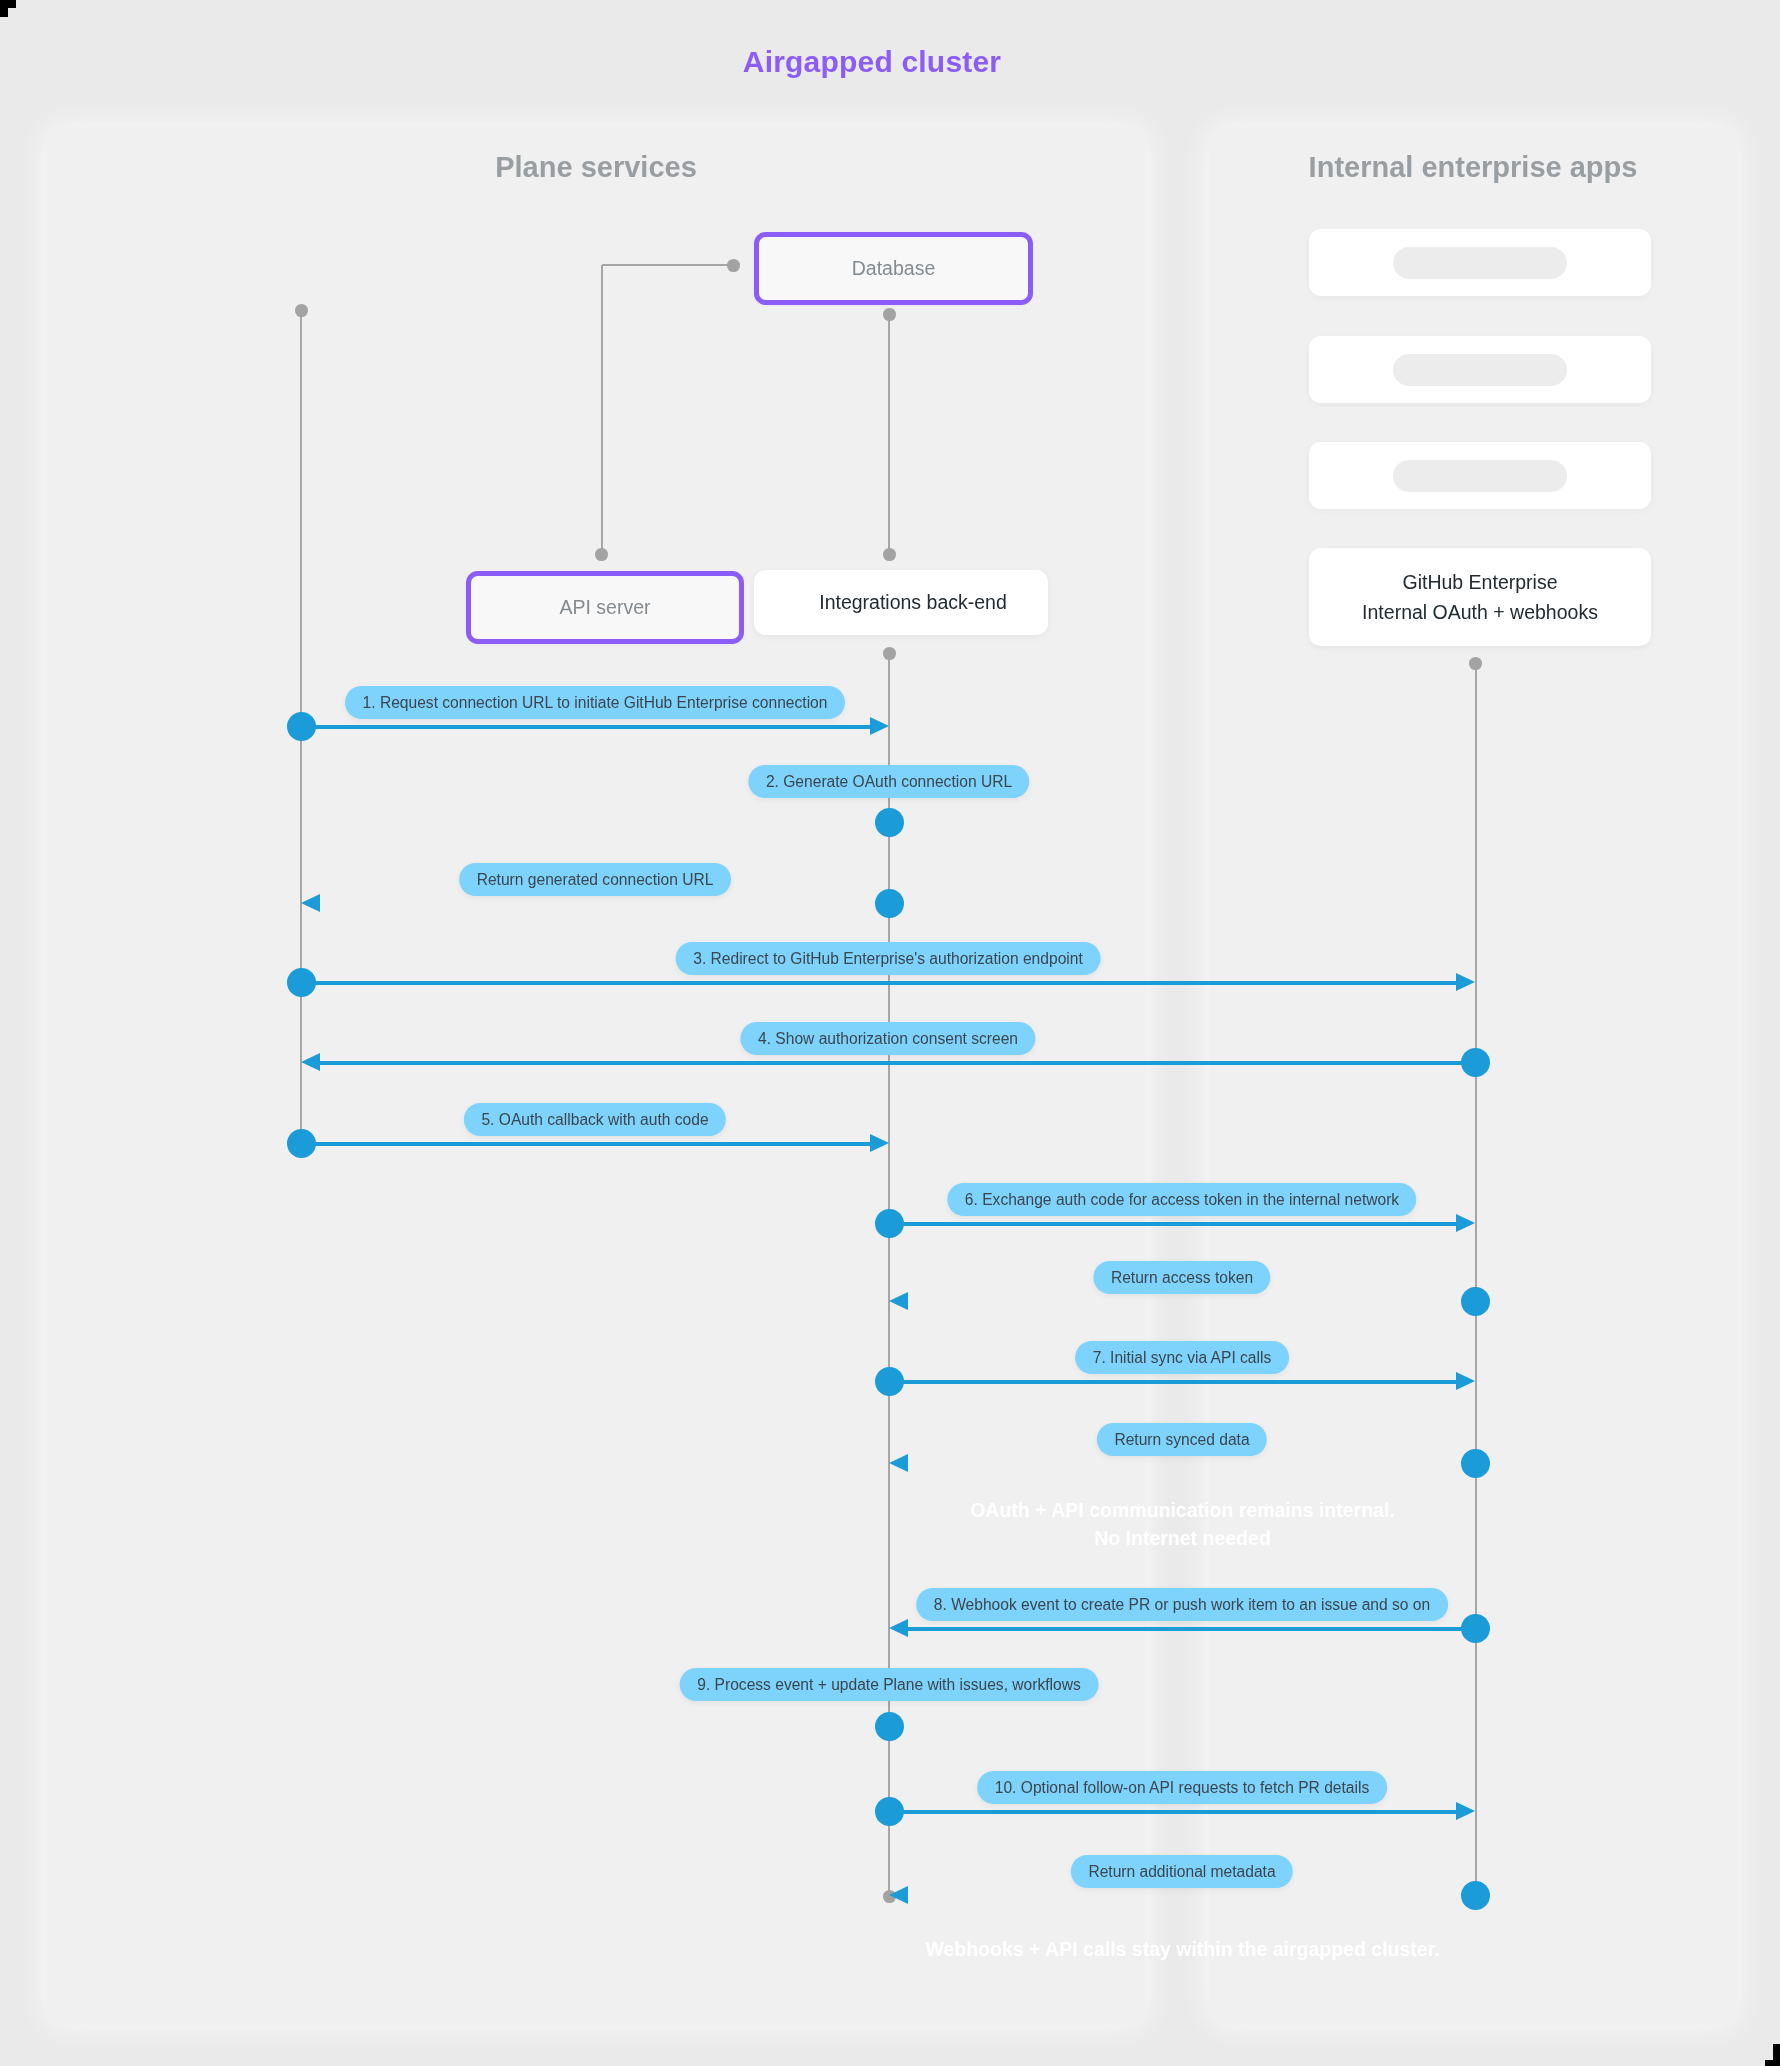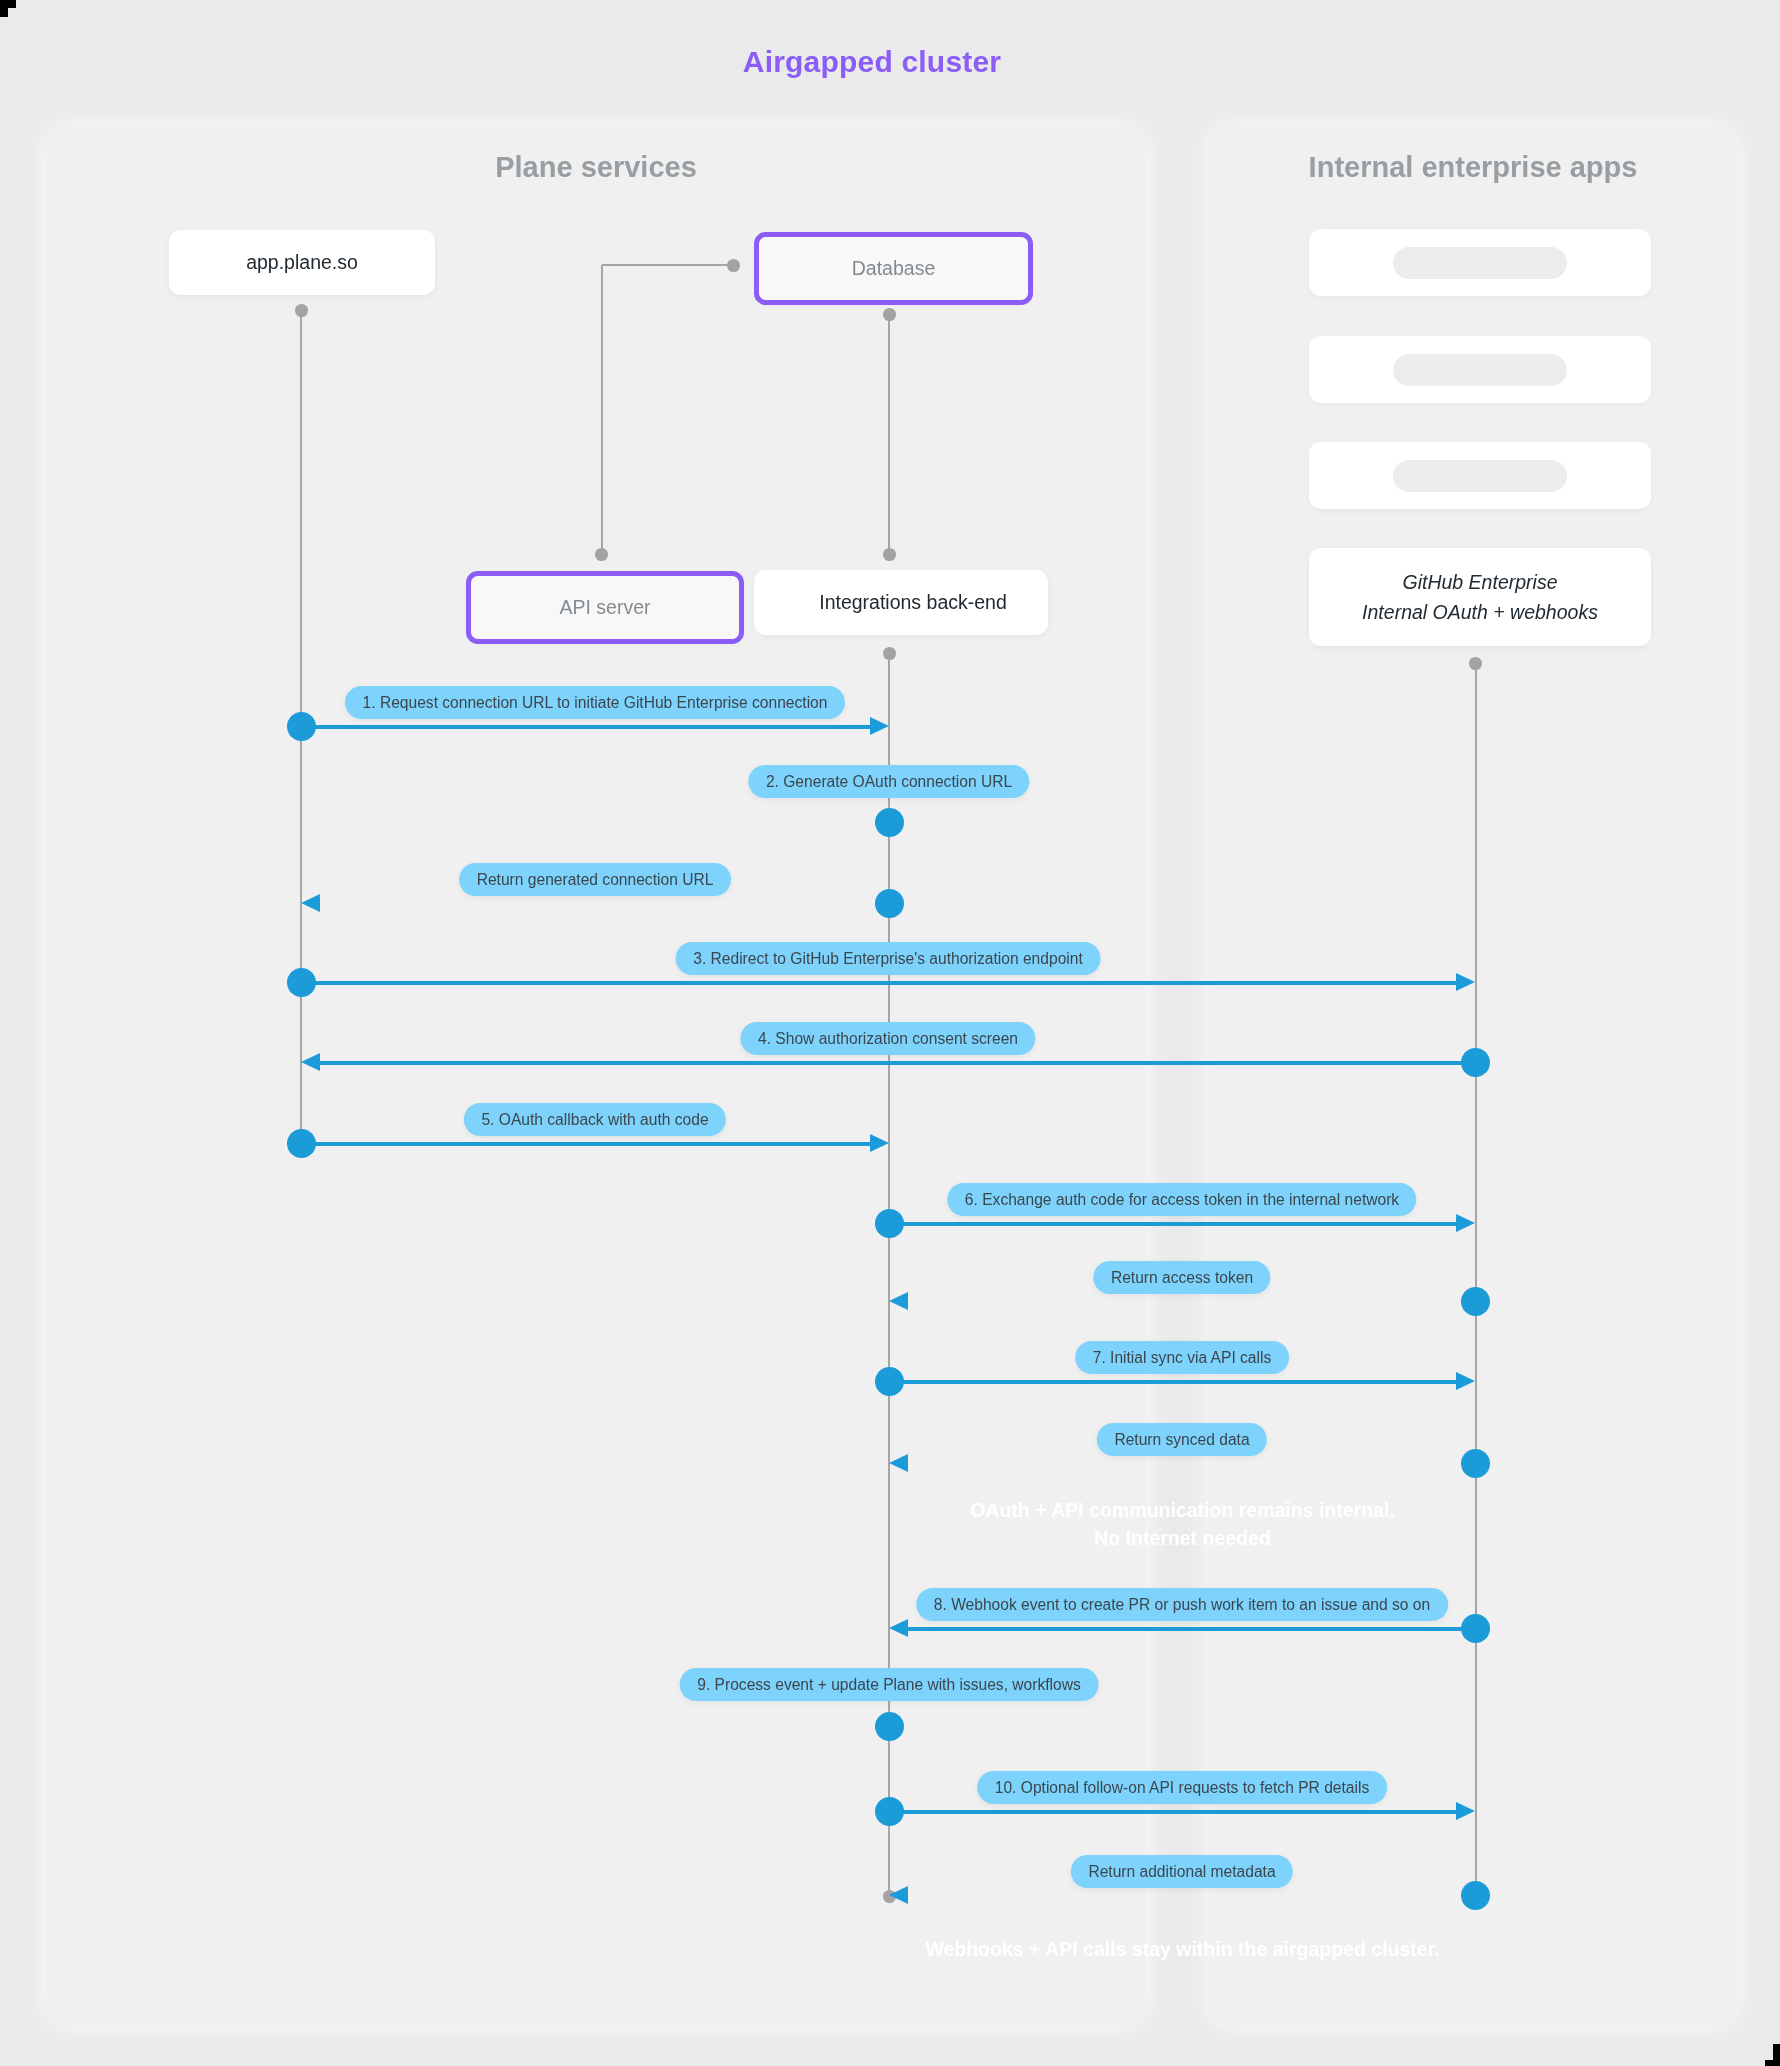--- a/index.html
+++ b/index.html
@@ -66,33 +66,30 @@
   <div class="corner" style="right:0;bottom:0;width:7.8px;height:23.4px;"></div>
   <div class="corner" style="right:0;bottom:0;width:15.6px;height:6.8px;"></div>
 
   <div class="title">Airgapped cluster</div>
 
   <div class="panel panel-left"></div>
   <div class="panel panel-right"></div>
   <div class="panel-header ph-left">Plane services</div>
   <div class="panel-header ph-right">Internal enterprise apps</div>
 
-  <div class="actor actor-white" style="left:169px;top:230px;width:266px;height:65px;">
-    <span>app.plane.so</span>
-  </div>
   <div class="actor actor-muted" style="left:754px;top:232px;width:269px;height:63px;">
     <span>Database</span>
   </div>
   <div class="actor actor-muted" style="left:466px;top:571px;width:268px;height:63px;">
     <span>API server</span>
   </div>
   <div class="actor actor-white" style="left:754px;top:570px;width:270px;height:65px;padding-left:24px;">
     <span>Integrations back-end</span>
   </div>
-  <div class="actor actor-white actor-github" style="left:1309px;top:548px;width:342px;height:98px;font-style:italic;">
+  <div class="actor actor-white actor-github" style="left:1309px;top:548px;width:342px;height:98px;">
     <span>
       <span>GitHub Enterprise</span><br>
       <span>Internal OAuth + webhooks</span>
     </span>
   </div>
 
   <div class="skeleton" style="top:229px;">
       <div class="bar"></div>
     </div>
   <div class="skeleton" style="top:336px;">

